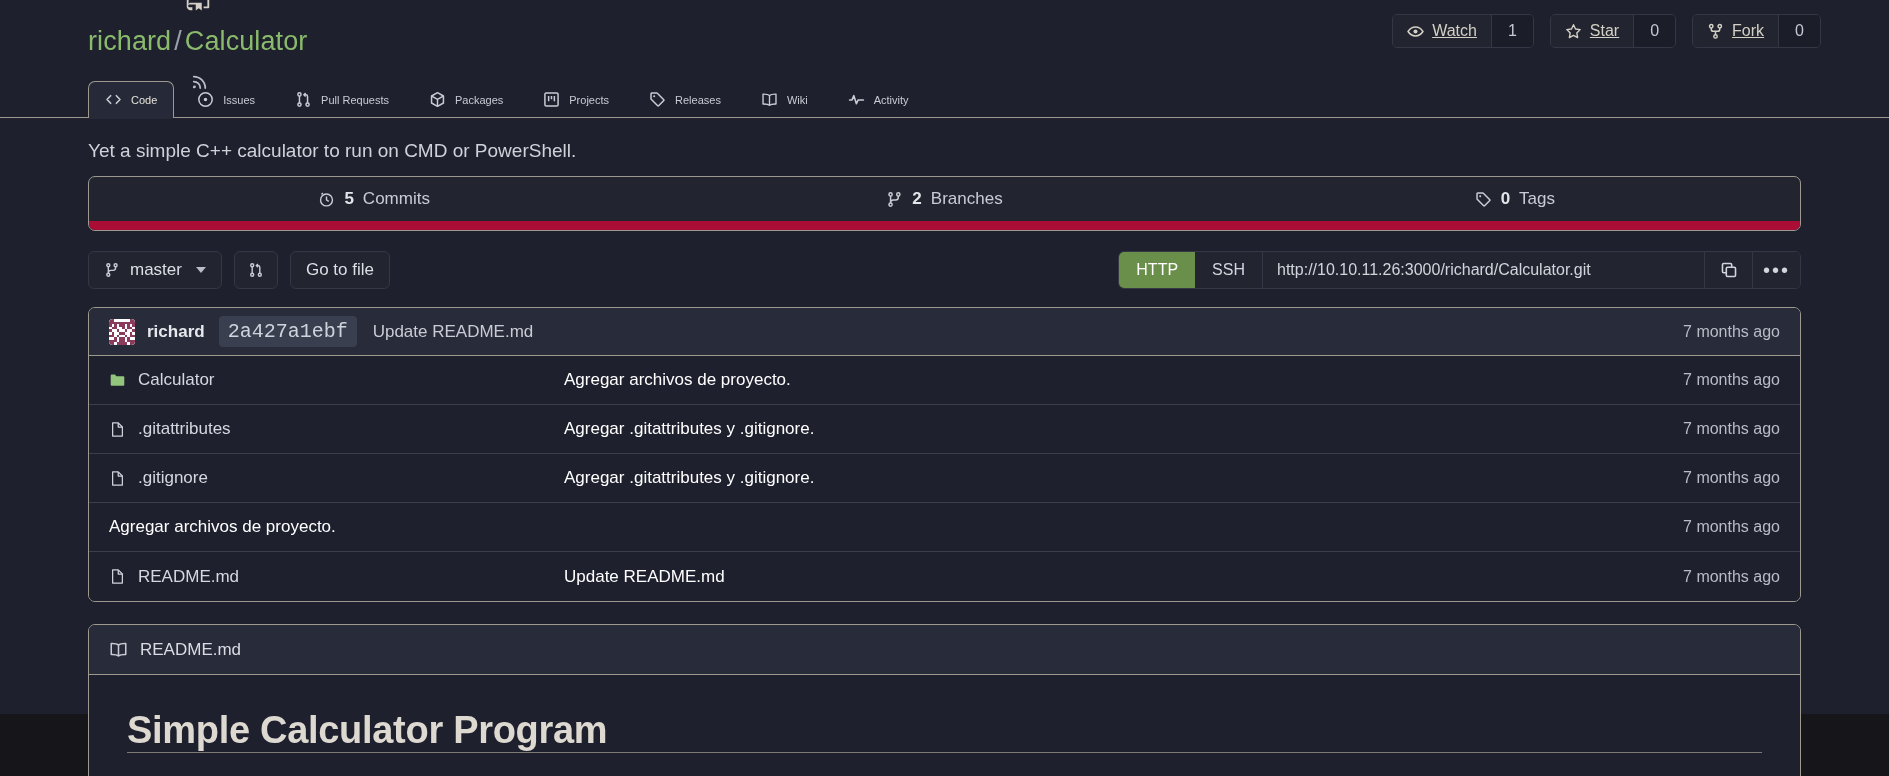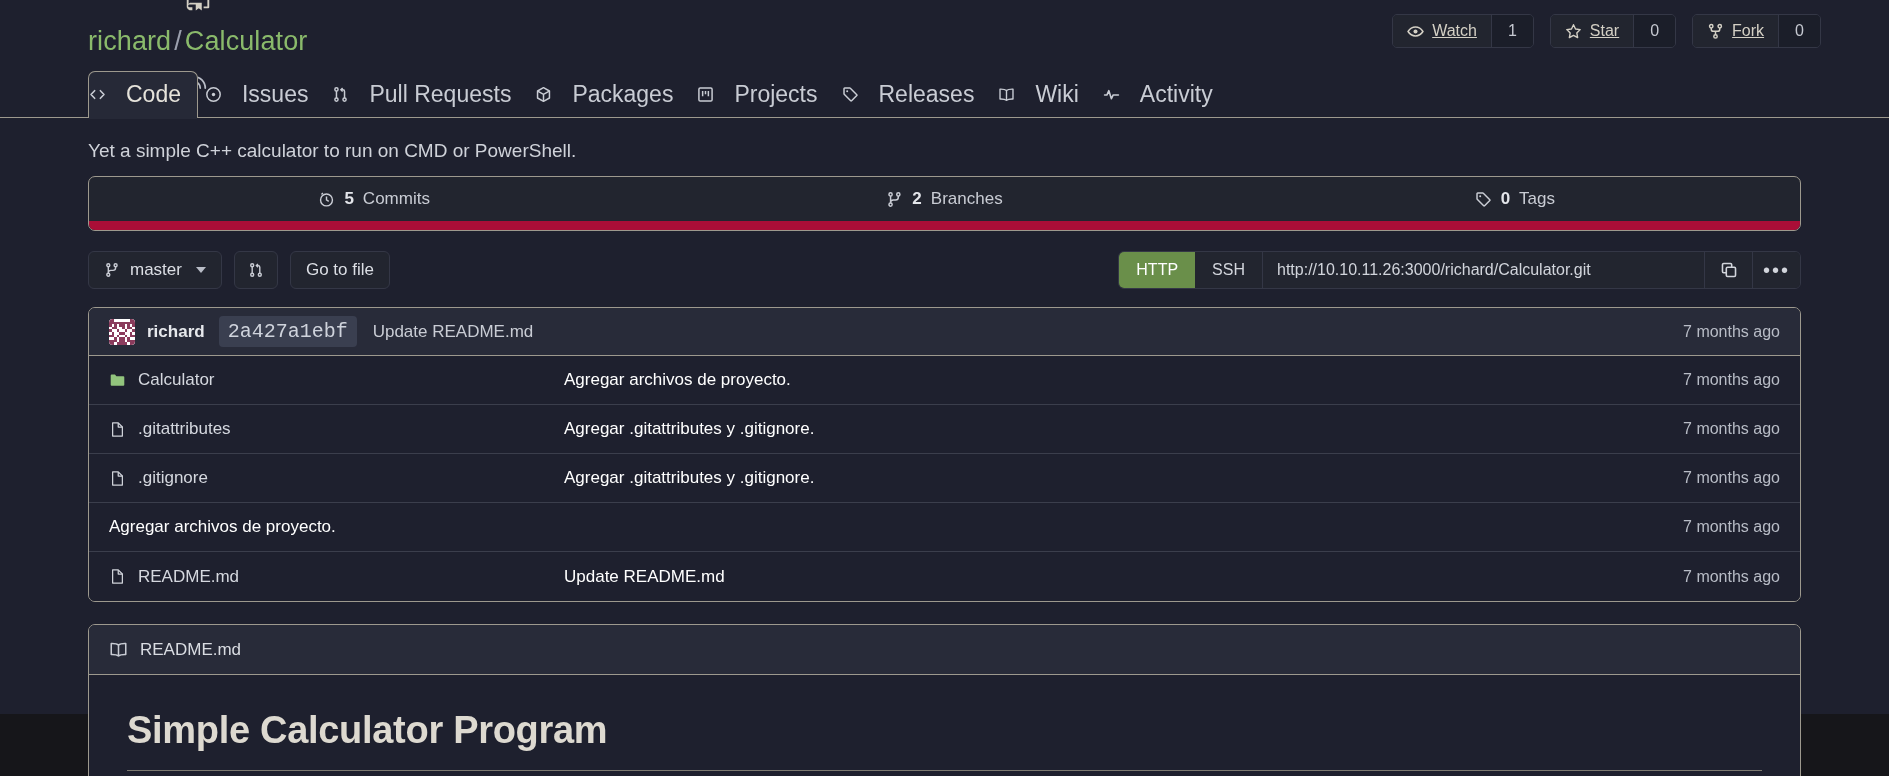--- a/index.html
+++ b/index.html
@@ -104,24 +104,24 @@
   .tabbar::after {
     content: "";
     position: absolute;
     left: 0; right: 0; bottom: 0;
     height: 1px;
     background: #9d998e;
   }
   .tab {
     display: flex;
     align-items: center;
-    gap: 20px;
-    font-size: 23px;
+    gap: 9px;
+    font-size: 11px;
     color: #c9ccd4;
-    padding: 9px 16px 10px 0;
+    padding: 9px 16px 10px 16px;
     position: relative;
     z-index: 2;
     border: 1px solid transparent;
     border-bottom: none;
     border-radius: 7px 7px 0 0;
     white-space: nowrap;
   }
   .tab svg { width: 17px; height: 17px; display: block; color: #c9ccd4; }
   .tab.active {
     background: #262937;
@@ -333,21 +333,20 @@
   .readme-body {
     background: #1e202e;
     padding: 34px 38px 0 38px;
     height: 160px;
   }
   .readme-h1 {
     font-size: 38px;
     font-weight: 700;
     color: #ddd9d0;
     letter-spacing: -0.3px;
-    padding-bottom: 18px;
     border-bottom: 1px solid #7d7a71;
   }
 </style>
 </head>
 <body>
 
 <div id="app">
   <div class="page-body">
 
     <div class="repo-header">

